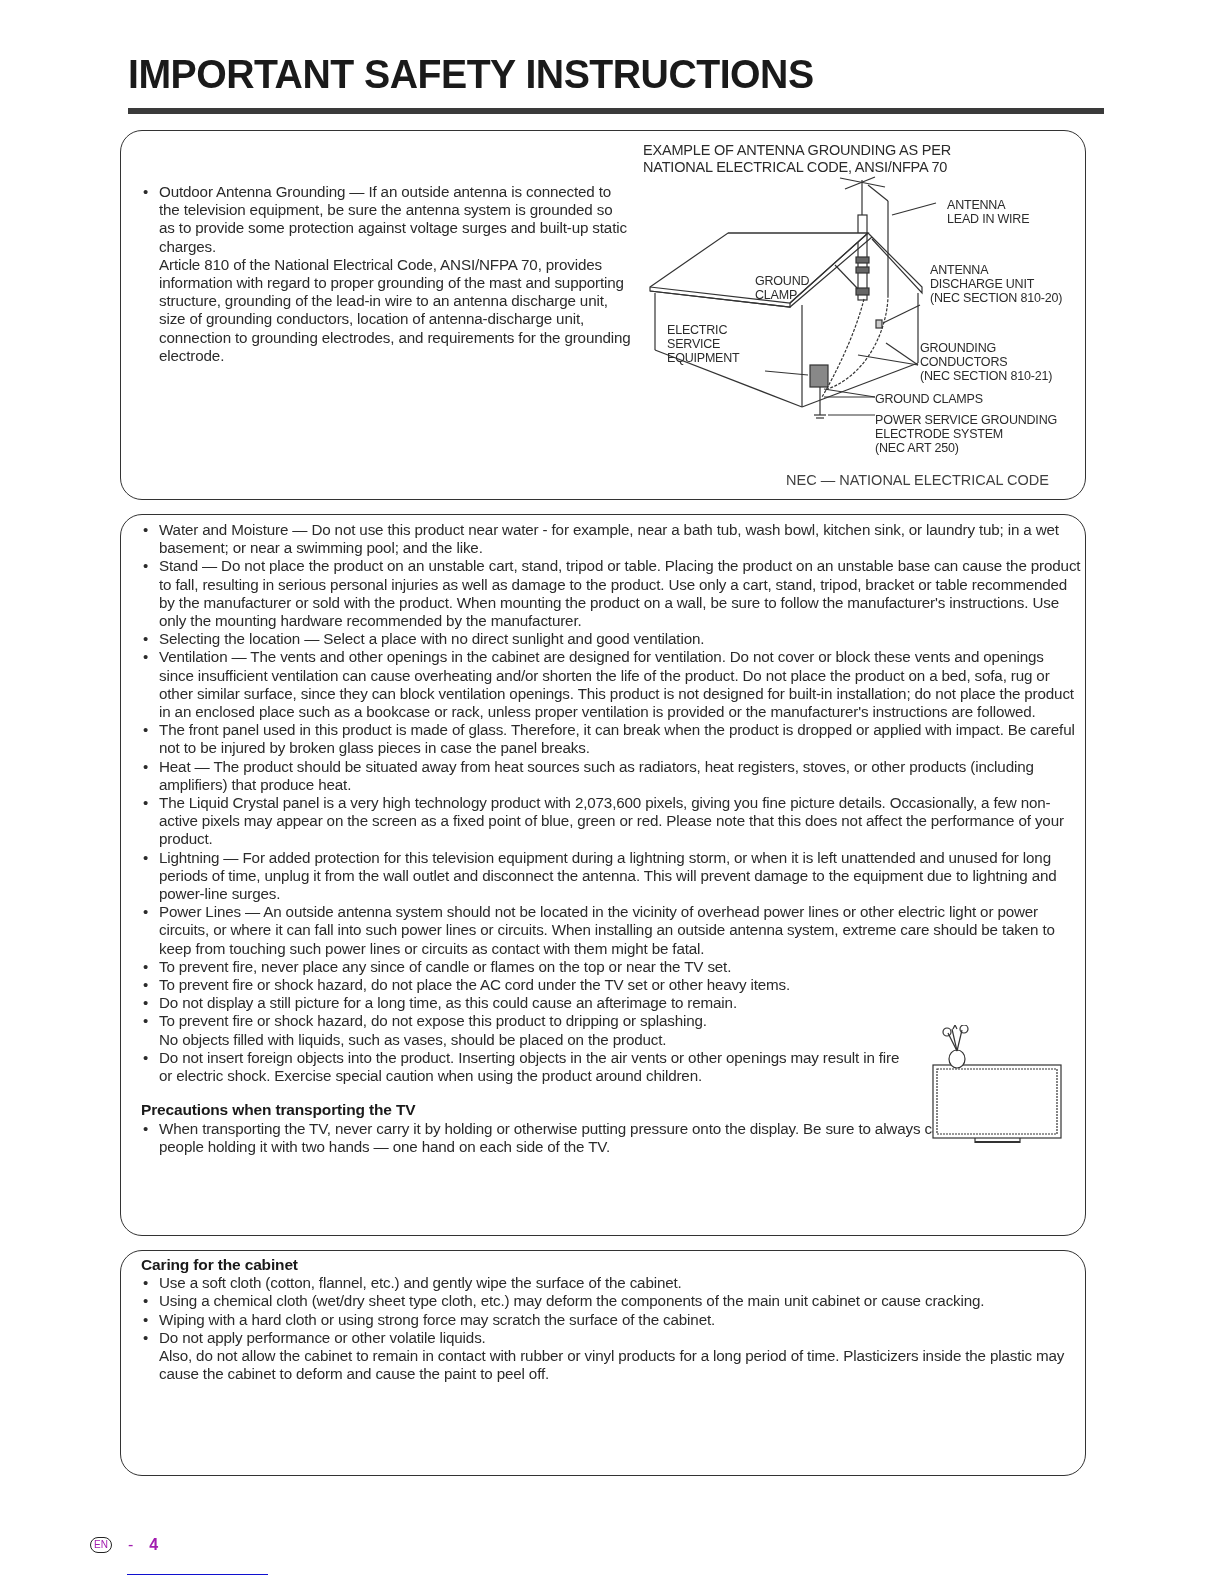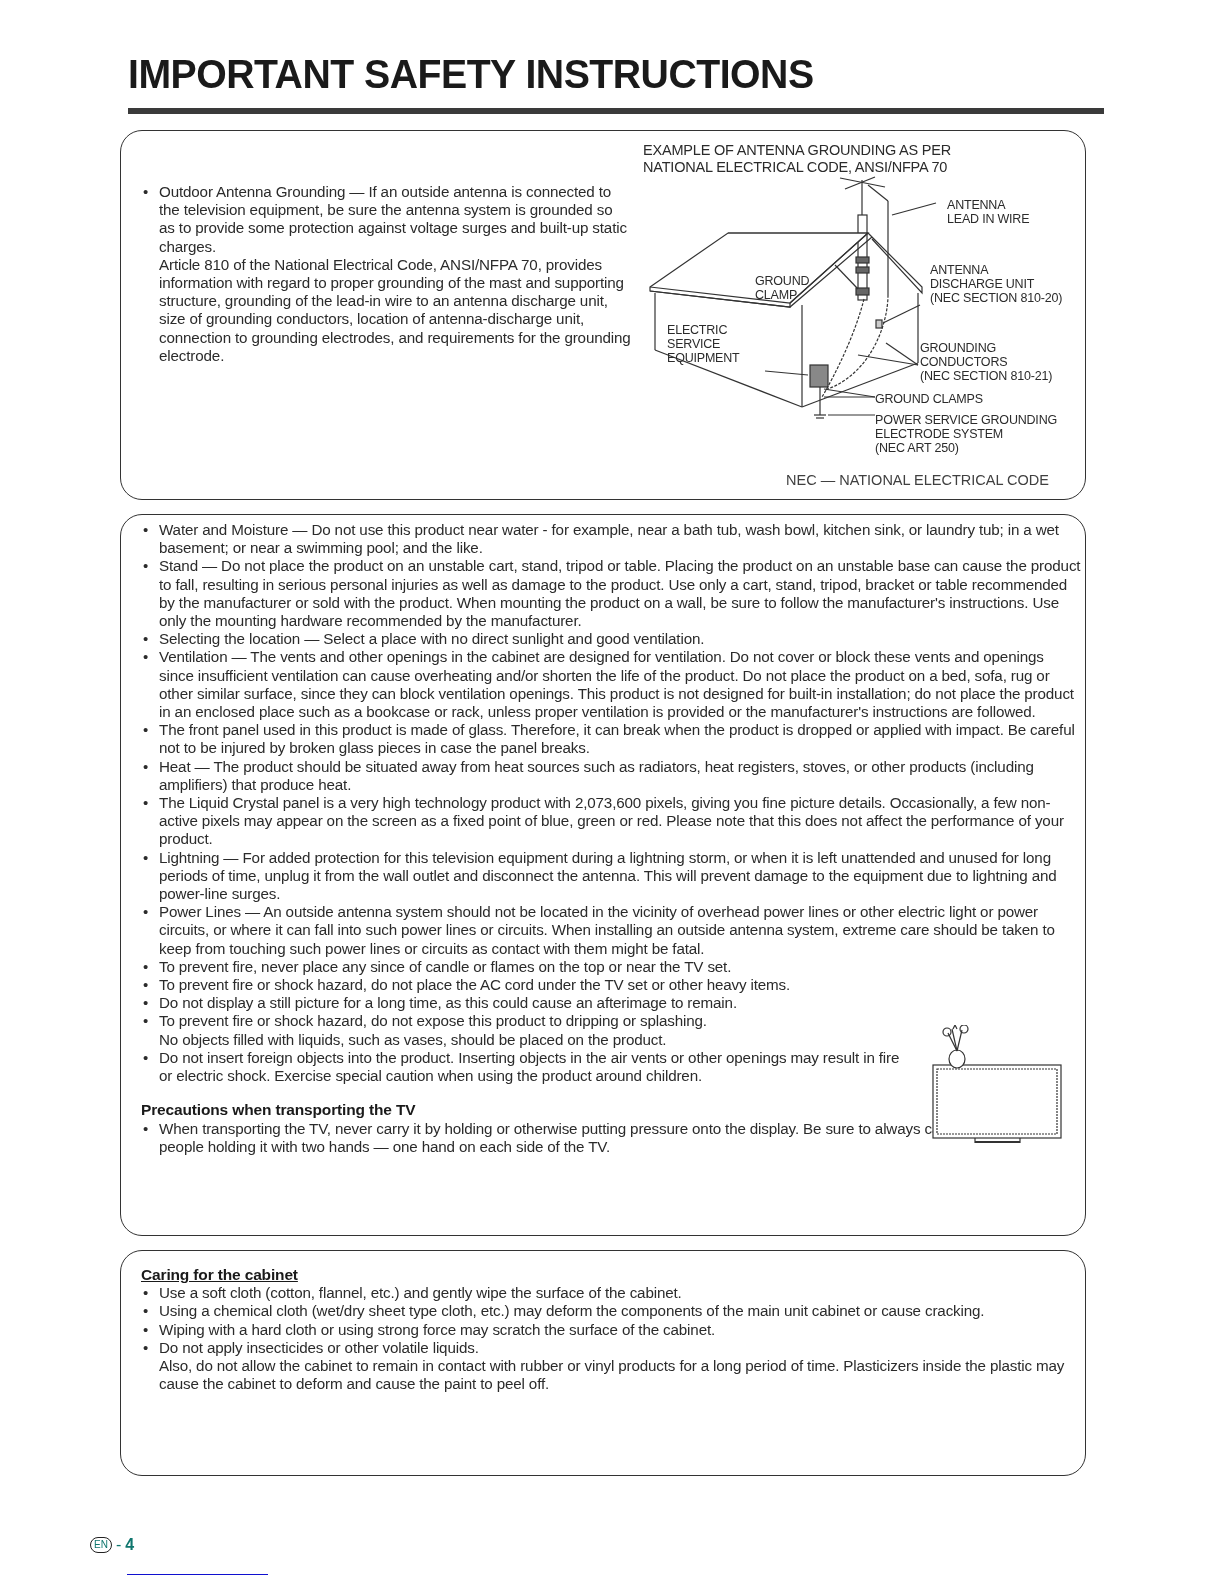--- a/index.html
+++ b/index.html
@@ -15,26 +15,26 @@
   .box3 { left:120px; top:1250px; width:966px; height:226px; }
   ul { list-style:none; margin:0; padding:0; }
   li { position:relative; padding-left:18px; }
   li::before { content:"\2022"; position:absolute; left:2px; top:0; font-size:15px; }
   .cont { padding-left:18px; }
   .body-text { font-size:15.2px; line-height:18.2px; color:#2b2b2b; letter-spacing:-0.15px; }
   .b1text { position:absolute; left:141px; top:142px; width:490px;margin-top:41px; }
   .b2text { position:absolute; left:141px; top:521px; width:940px; }
   .b3text { position:absolute; left:141px; top:1256px; width:940px; }
   .subhead { font-weight:bold; font-size:15.5px; margin-top:16px; color:#1a1a1a; }
-  .subhead.first { margin-top:10px;text-decoration:underline; }
+  .subhead.first { margin-top:0; }
   .diag-caption { position:absolute; left:643px; top:142px; font-size:14.5px; line-height:17px;
                   color:#2b2b2b; letter-spacing:-0.2px; }
   .lbl { position:absolute; font-size:12.5px; line-height:14px; color:#2b2b2b; letter-spacing:-0.2px; }
   .nec { position:absolute; left:786px; top:472px; font-size:14.5px; color:#404040; }
-  .pagenum { position:absolute; left:90px; top:1536px; font-size:16px; font-weight:bold; color:#0f766e; display:flex; align-items:center; gap:4px; }
+  .pagenum { position:absolute; left:90px; top:1536px; font-size:16px; font-weight:bold; color:#a21caf; display:flex; align-items:center; gap:16px; }
   .en-badge { display:inline-block; border:1.3px solid #222; border-radius:10px; font-size:10px; font-weight:normal;
               padding:0 3px; line-height:14px; }
   .bluelink { position:absolute; left:127px; top:1574px; width:141px; height:1px; background:#1010d0; }
   svg { position:absolute; }
 </style>
 </head>
 <body>
 
 <div class="title">IMPORTANT SAFETY INSTRUCTIONS</div>
 <div class="rule"></div>
@@ -178,21 +178,21 @@
   </g>
 </svg>
 
 <div class="box box3"></div>
 <div class="b3text body-text">
   <div class="subhead first">Caring for the cabinet</div>
   <ul>
     <li>Use a soft cloth (cotton, flannel, etc.) and gently wipe the surface of the cabinet.</li>
     <li>Using a chemical cloth (wet/dry sheet type cloth, etc.) may deform the components of the main unit cabinet or cause cracking.</li>
     <li>Wiping with a hard cloth or using strong force may scratch the surface of the cabinet.</li>
-    <li>Do not apply insecticides or other volatile liquids.</li>
+    <li>Do not apply performance or other volatile liquids.</li>
   </ul>
   <div class="cont">Also, do not allow the cabinet to remain in contact with rubber or vinyl products for a long period of time. Plasticizers inside the plastic may cause the cabinet to deform and cause the paint to peel off.</div>
 </div>
 
 <div class="pagenum">
   <span class="en-badge">EN</span>
   <span style="font-weight:normal;">-</span>
   <span>4</span>
 </div>
 <div class="bluelink"></div>

